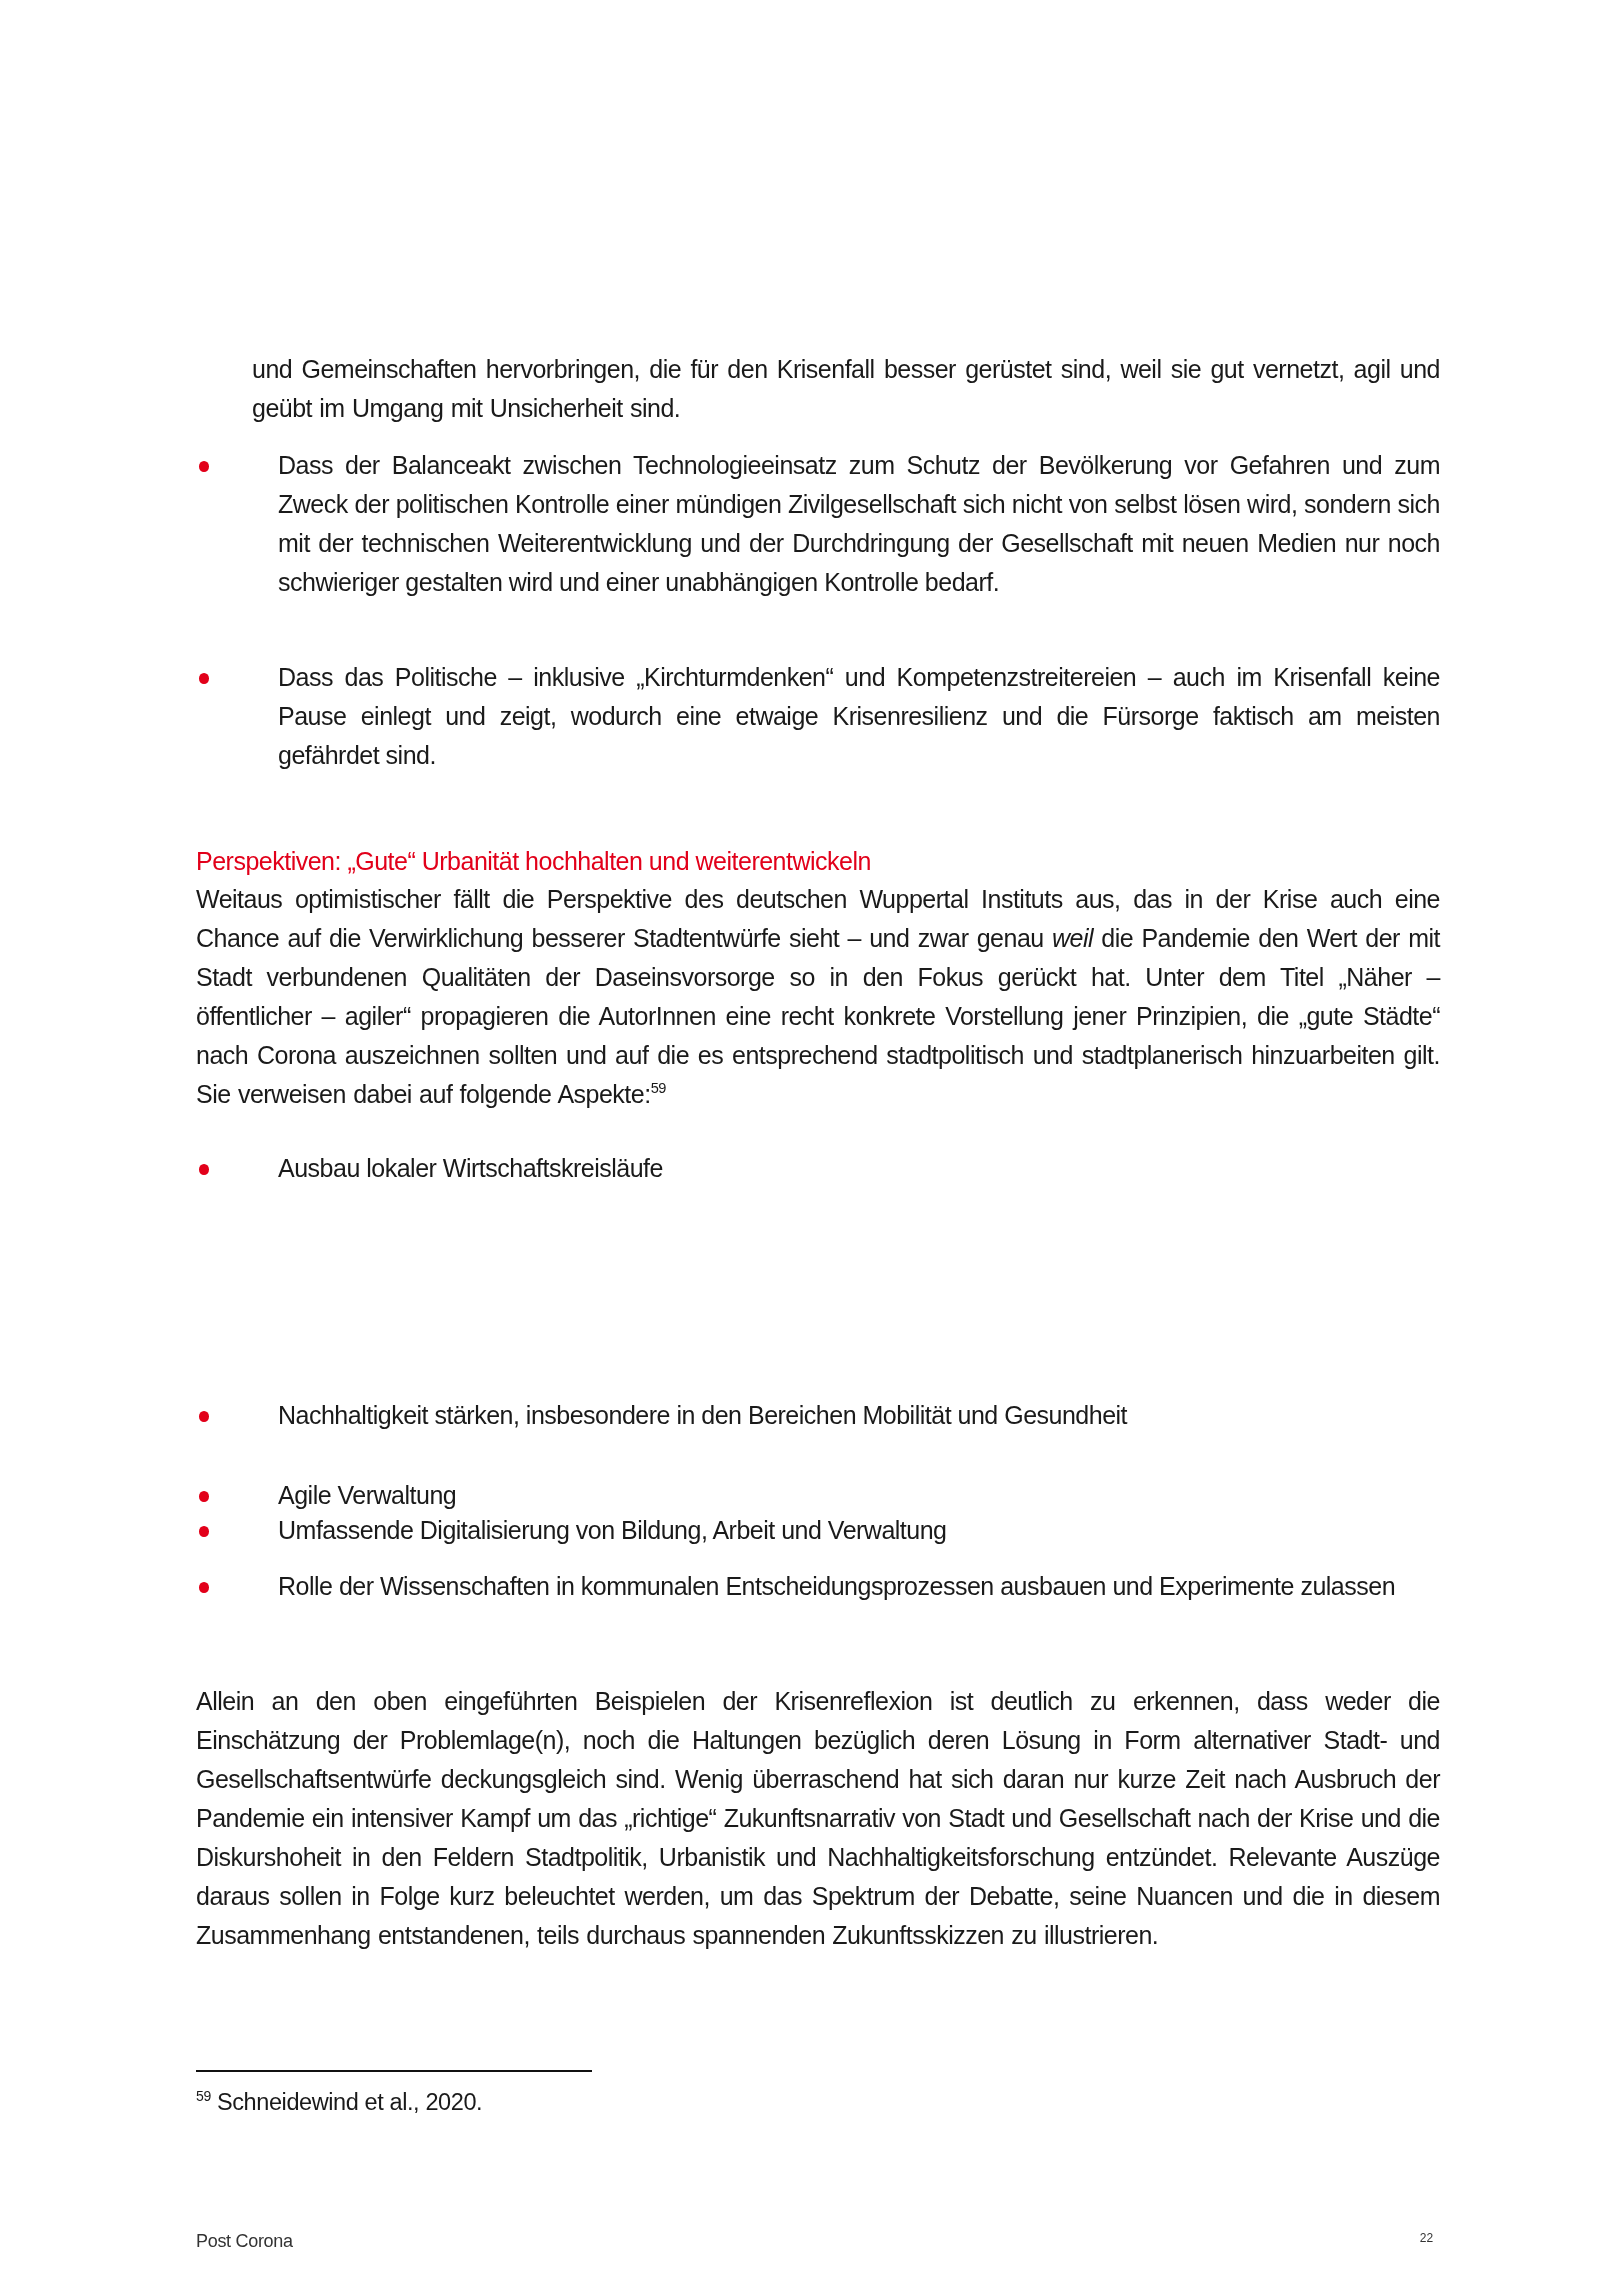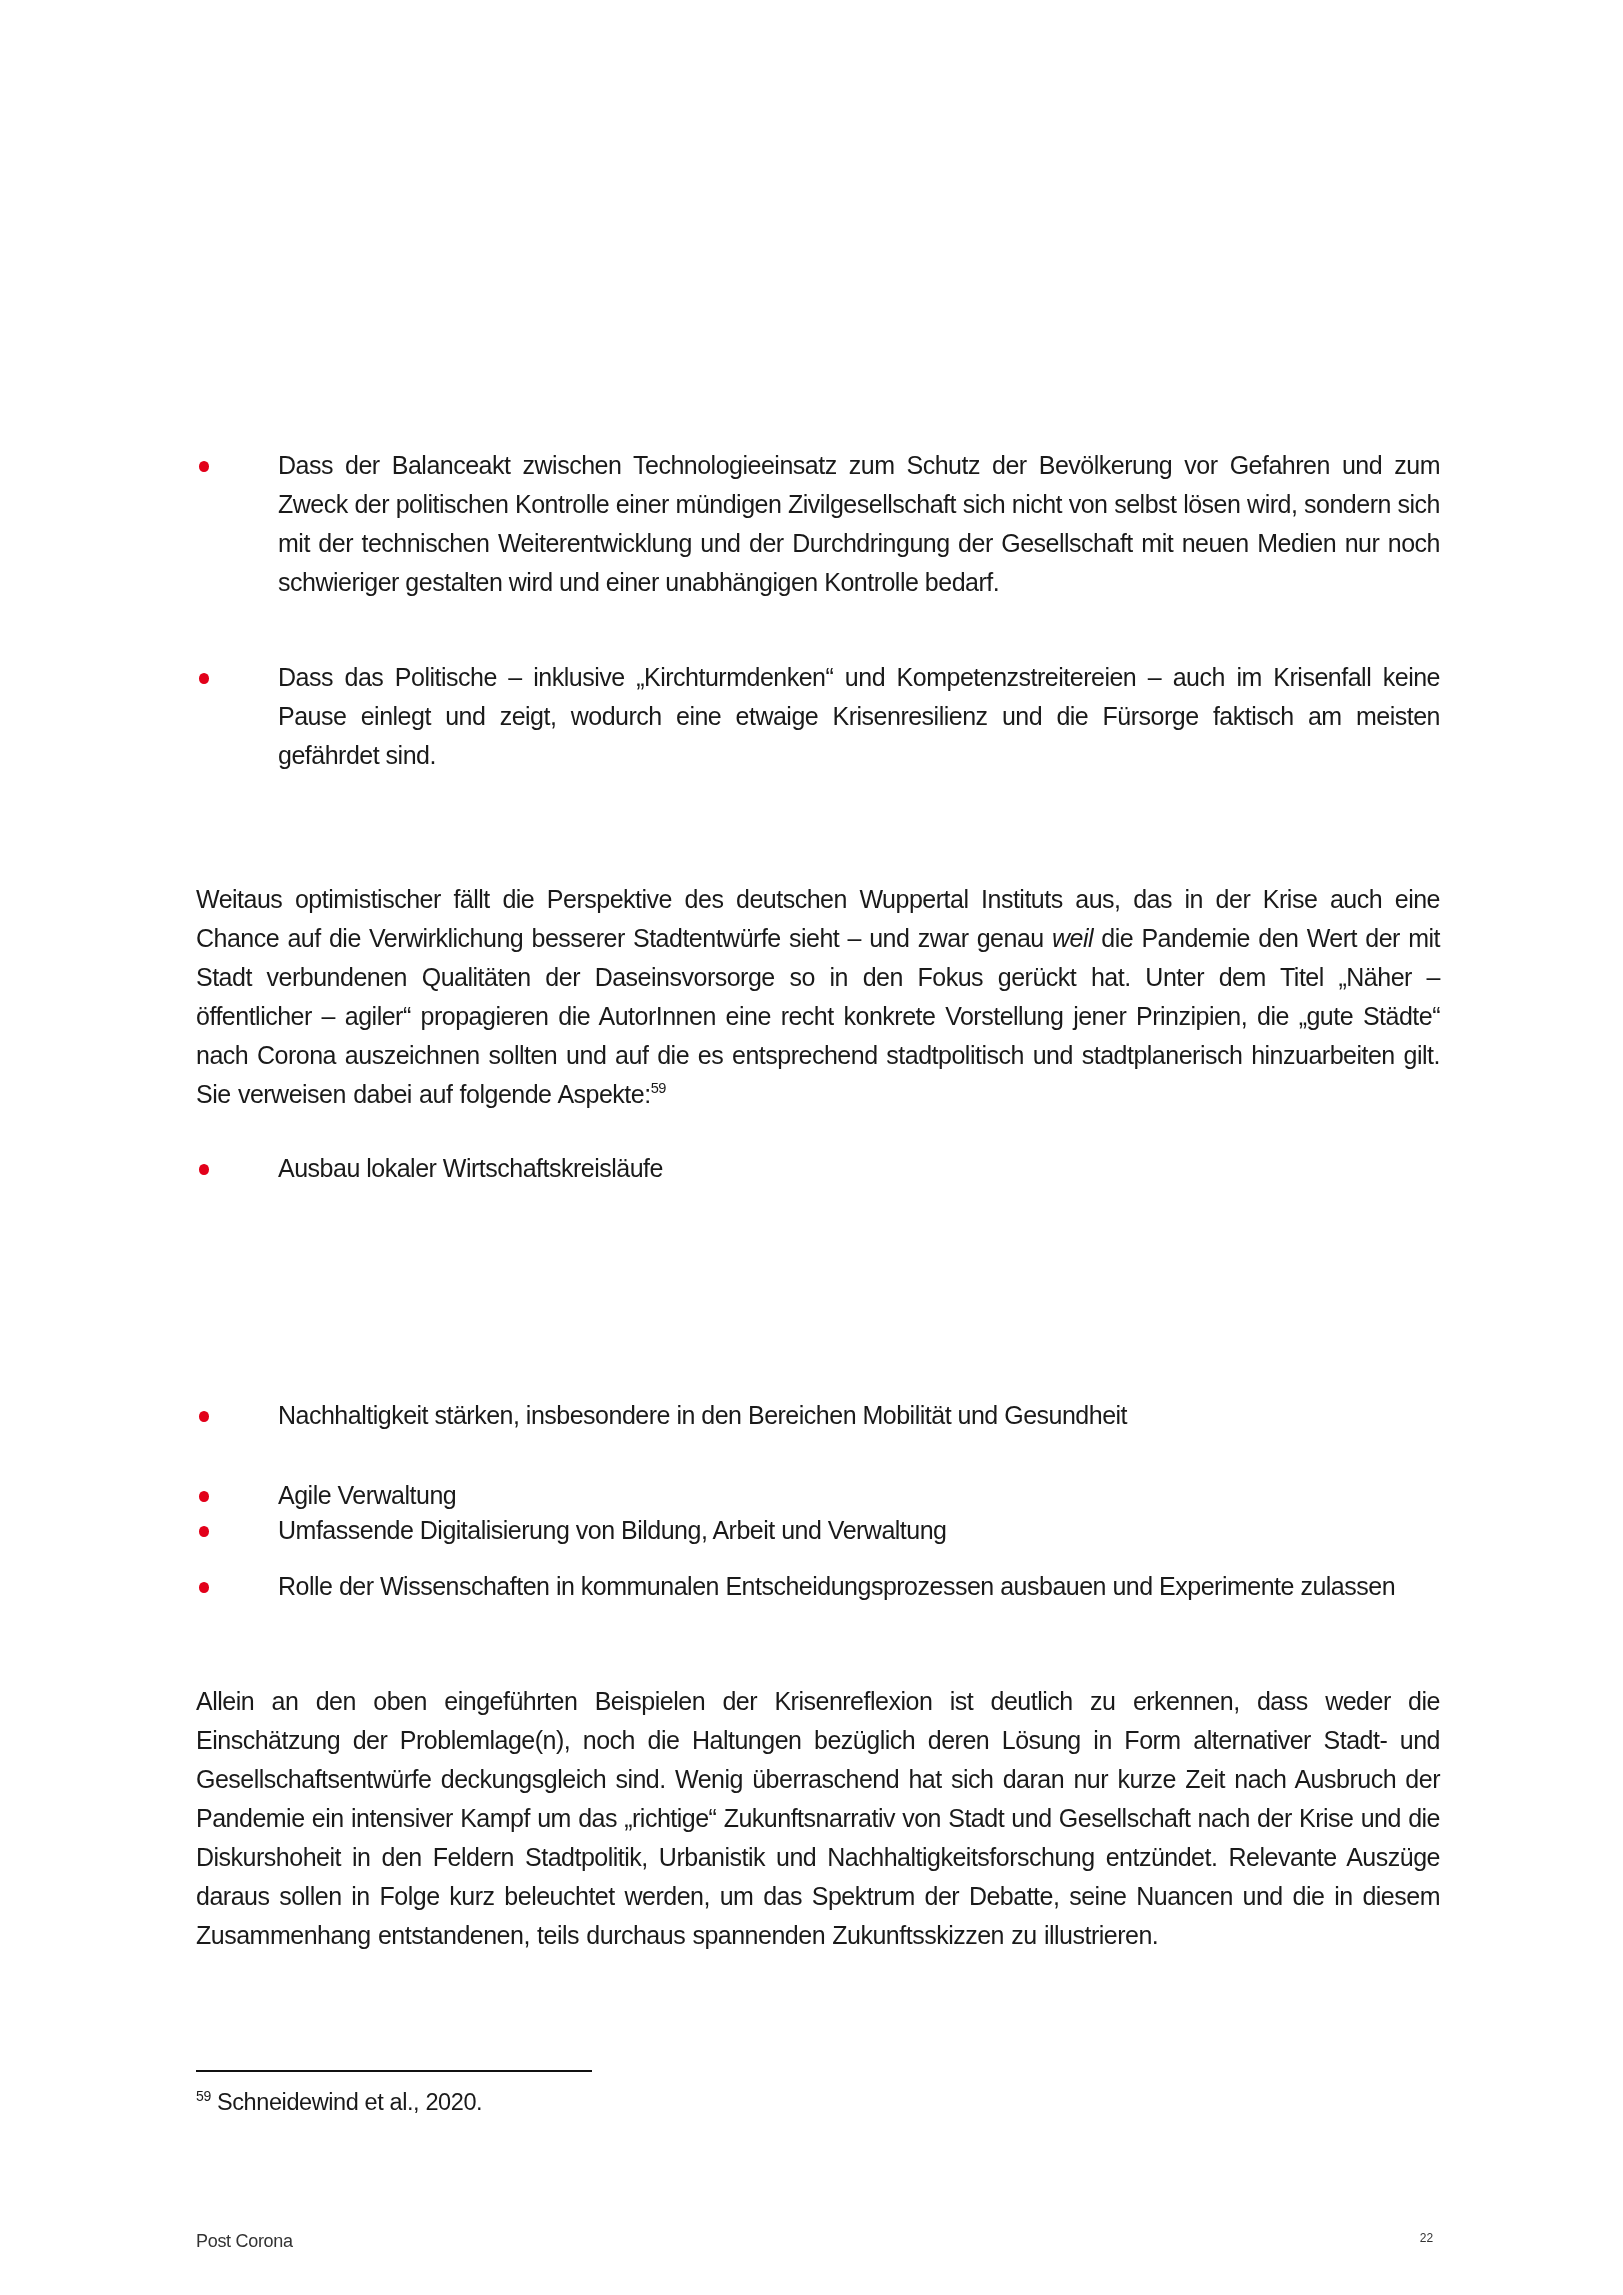--- a/index.html
+++ b/index.html
@@ -20,31 +20,33 @@
   .footnote sup { font-size: 14px; vertical-align: 9px; }
   .footer-left { position: absolute; left: 196px; top: 2231px; font-size: 18px; color: #333; letter-spacing: -0.3px; text-align: center; }
   .footer-right { position: absolute; left: 1412px; width: 29px; top: 2231px; font-size: 12px; color: #333; text-align: center; }
   .last { text-align-last: left; }
 </style>
 </head>
 <body>
 
 <div class="page">
 
+  <div class="block indent last" style="top:350px;">und Gemeinschaften hervorbringen, die für den Krisenfall besser gerüstet sind, weil sie gut vernetzt, agil und geübt im Umgang mit Unsicherheit sind.</div>
 
   <div class="bullet-item" style="top:446px;">
     <span class="dot"></span>
     <span class="txt last">Dass der Balanceakt zwischen Technologieeinsatz zum Schutz der Bevölkerung vor Gefahren und zum Zweck der politischen Kontrolle einer mündigen Zivilgesellschaft sich nicht von selbst lösen wird, sondern sich mit der technischen Weiterentwicklung und der Durchdringung der Gesellschaft mit neuen Medien nur noch schwieriger gestalten wird und einer unabhängigen Kontrolle bedarf.</span>
   </div>
 
   <div class="bullet-item" style="top:658px;">
     <span class="dot"></span>
     <span class="txt last">Dass das Politische – inklusive „Kirchturmdenken“ und Kompetenzstreitereien – auch im Krisenfall keine Pause einlegt und zeigt, wodurch eine etwaige Krisenresilienz und die Fürsorge faktisch am meisten gefährdet sind.</span>
   </div>
 
+  <div class="heading">Perspektiven: „Gute“ Urbanität hochhalten und weiterentwickeln</div>
 
   <div class="block last" style="top:880px;"><span>Weitaus optimistischer fällt die Perspektive des deutschen Wuppertal Instituts aus, das in der Krise auch eine Chance auf die Verwirklichung besserer Stadtentwürfe sieht – und zwar genau </span><em>weil</em><span> die Pandemie den Wert der mit Stadt verbundenen Qualitäten der Daseinsvorsorge so in den Fokus gerückt hat. Unter dem Titel „Näher – öffentlicher – agiler“ propagieren die AutorInnen eine recht konkrete Vorstellung jener Prinzipien, die „gute Städte“ nach Corona auszeichnen sollten und auf die es entsprechend stadtpolitisch und stadtplanerisch hinzuarbeiten gilt. Sie verweisen dabei auf folgende Aspekte:</span><sup>59</sup></div>
 
   <div class="bullet-item" style="top:1149px;">
     <span class="dot"></span>
     <span class="txt last">Ausbau lokaler Wirtschaftskreisläufe</span>
   </div>
   <div class="bullet-item" style="top:1396px;">
     <span class="dot"></span>
     <span class="txt last">Nachhaltigkeit stärken, insbesondere in den Bereichen Mobilität und Gesundheit</span>

